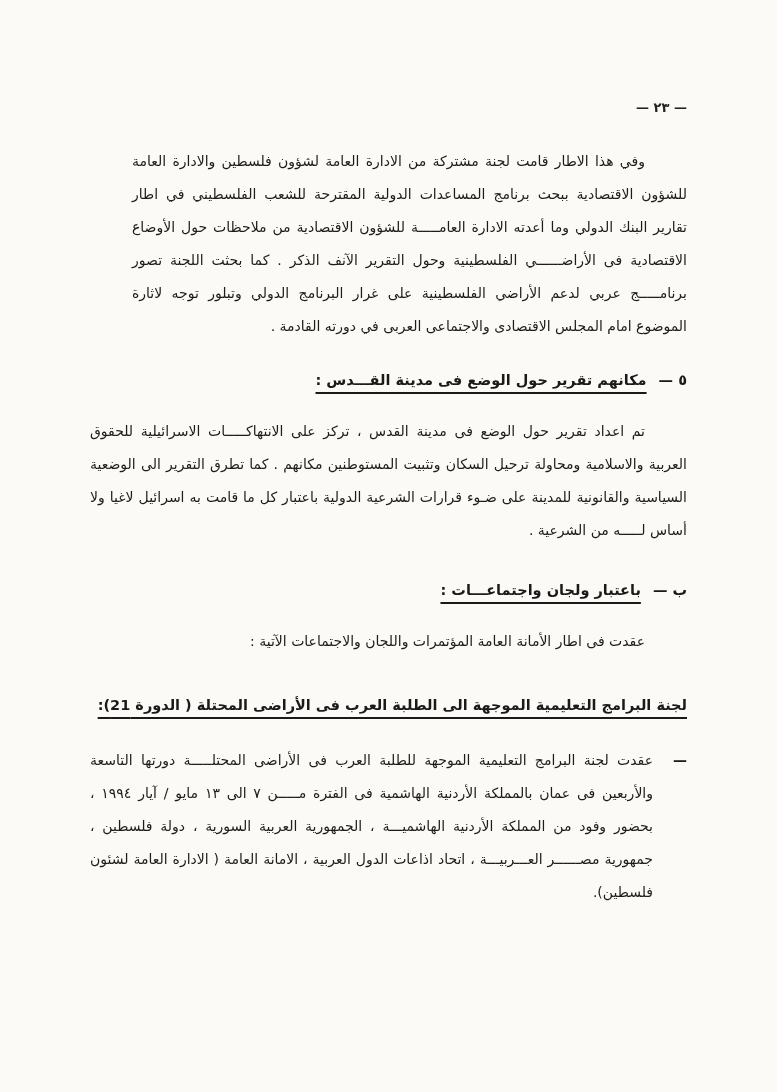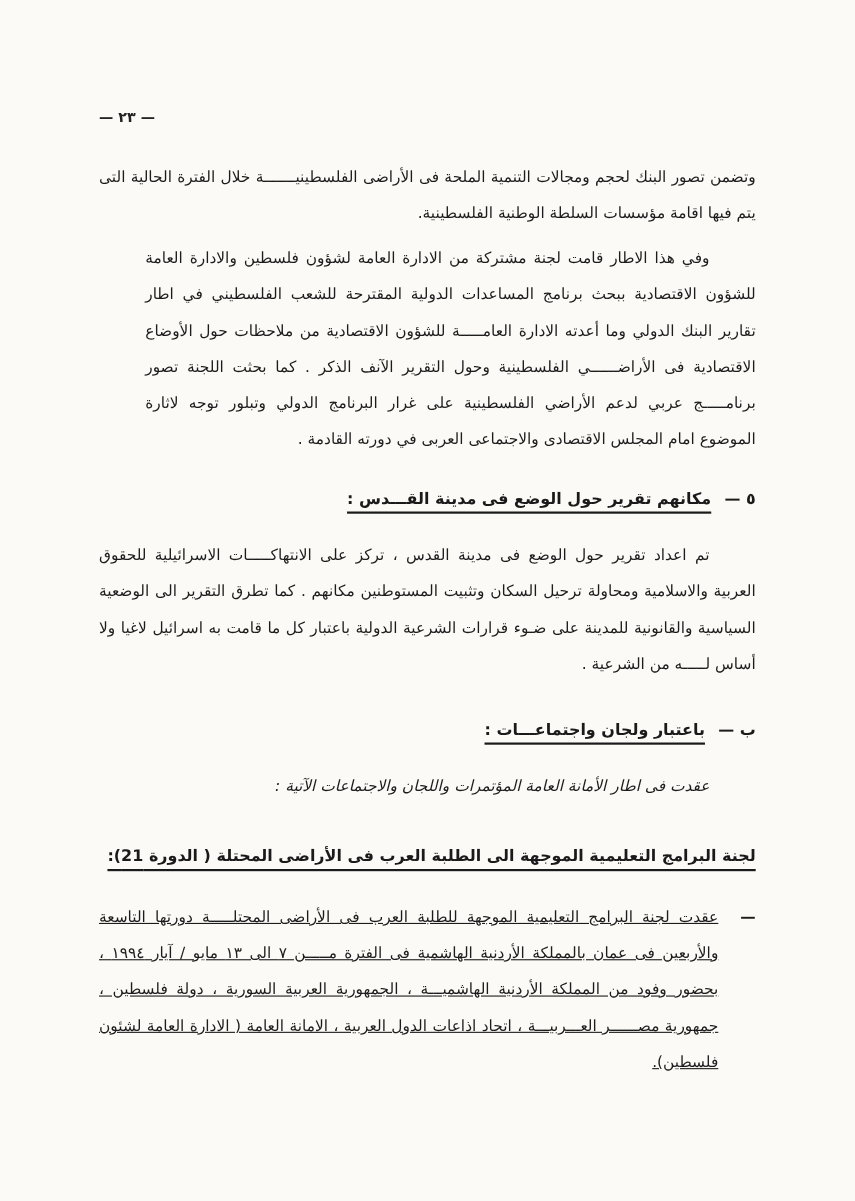--- a/index.html
+++ b/index.html
@@ -16,21 +16,21 @@
   }
   .sheet {
     position: relative;
     width: 777px;
     height: 1092px;
     box-sizing: border-box;
     padding: 100px 90px 0 90px;
     direction: rtl;
   }
   .page-number {
-    text-align: left;
+    text-align: right;
     font-size: 13px;
     font-weight: bold;
     letter-spacing: 2px;
     margin-bottom: 30px;
     color: #222;
   }
   .para {
     font-size: 14px;
     line-height: 33px;
     text-align: justify;
@@ -71,46 +71,45 @@
     display: flex;
     direction: rtl;
     align-items: flex-start;
     gap: 0;
   }
   .dash-row .marker {
     width: 34px;
     line-height: 33px;
     font-size: 14px;
   }
-  .dash-row .para { flex: 1; text-decoration: underline; }
+  .dash-row .para { flex: 1; }
 </style>
 </head>
 <body>
 
 <div class="sheet">
 
   <div class="page-number">— ٢٣ —</div>
 
-  <p class="para mb-sm">وتضمن تصور البنك لحجم ومجالات التنمية الملحة فى الأراضى الفلسطينيـــــــة خلال الفترة الحالية التى يتم فيها اقامة مؤسسات السلطة الوطنية الفلسطينية.</p>
 
   <p class="para indent mb-md">وفي هذا الاطار قامت لجنة مشتركة من الادارة العامة لشؤون فلسطين والادارة العامة للشؤون الاقتصادية ببحث برنامج المساعدات الدولية المقترحة للشعب الفلسطيني في اطار تقارير البنك الدولي وما أعدته الادارة العامـــــة للشؤون الاقتصادية من ملاحظات حول الأوضاع الاقتصادية فى الأراضــــــي الفلسطينية وحول التقرير الآنف الذكر . كما بحثت اللجنة تصور برنامـــــج عربي لدعم الأراضي الفلسطينية على غرار البرنامج الدولي وتبلور توجه لاثارة الموضوع امام المجلس الاقتصادى والاجتماعى العربى في دورته القادمة .</p>
 
   <div class="heading-row">
     <span class="marker">٥ —</span>
     <span class="underline">مكانهم تقرير حول الوضع فى مدينة القـــدس :</span>
   </div>
 
   <p class="para indent mb-lg">تم اعداد تقرير حول الوضع فى مدينة القدس ، تركز على الانتهاكـــــات الاسرائيلية للحقوق العربية والاسلامية ومحاولة ترحيل السكان وتثبيت المستوطنين مكانهم . كما تطرق التقرير الى الوضعية السياسية والقانونية للمدينة على ضـوء قرارات الشرعية الدولية باعتبار كل ما قامت به اسرائيل لاغيا ولا أساس لـــــه من الشرعية .</p>
 
   <div class="heading-row">
     <span class="marker">ب —</span>
     <span class="underline">باعتبار ولجان واجتماعـــات :</span>
   </div>
 
-  <p class="para indent" style="margin-bottom:34px;font-style:italic;">عقدت فى اطار الأمانة العامة  المؤتمرات واللجان والاجتماعات الآتية :</p>
+  <p class="para indent" style="margin-bottom:34px;">عقدت فى اطار الأمانة العامة  المؤتمرات واللجان والاجتماعات الآتية :</p>
 
   <p class="heading-standalone underline">لجنة البرامج التعليمية الموجهة الى الطلبة العرب فى الأراضى المحتلة ( الدورة 21):</p>
 
   <div class="dash-row">
     <span class="marker">—</span>
     <p class="para">عقدت لجنة البرامج التعليمية الموجهة للطلبة العرب فى الأراضى المحتلـــــة دورتها التاسعة والأربعين فى عمان بالمملكة الأردنية الهاشمية فى الفترة مـــــن ٧ الى ١٣ مايو / آيار ١٩٩٤ ، بحضور وفود من المملكة الأردنية الهاشميـــة ، الجمهورية العربية السورية ، دولة فلسطين ، جمهورية مصــــــر العـــربيـــة ، اتحاد اذاعات الدول العربية ، الامانة العامة ( الادارة العامة لشئون فلسطين).</p>
   </div>
 
 </div>
 

